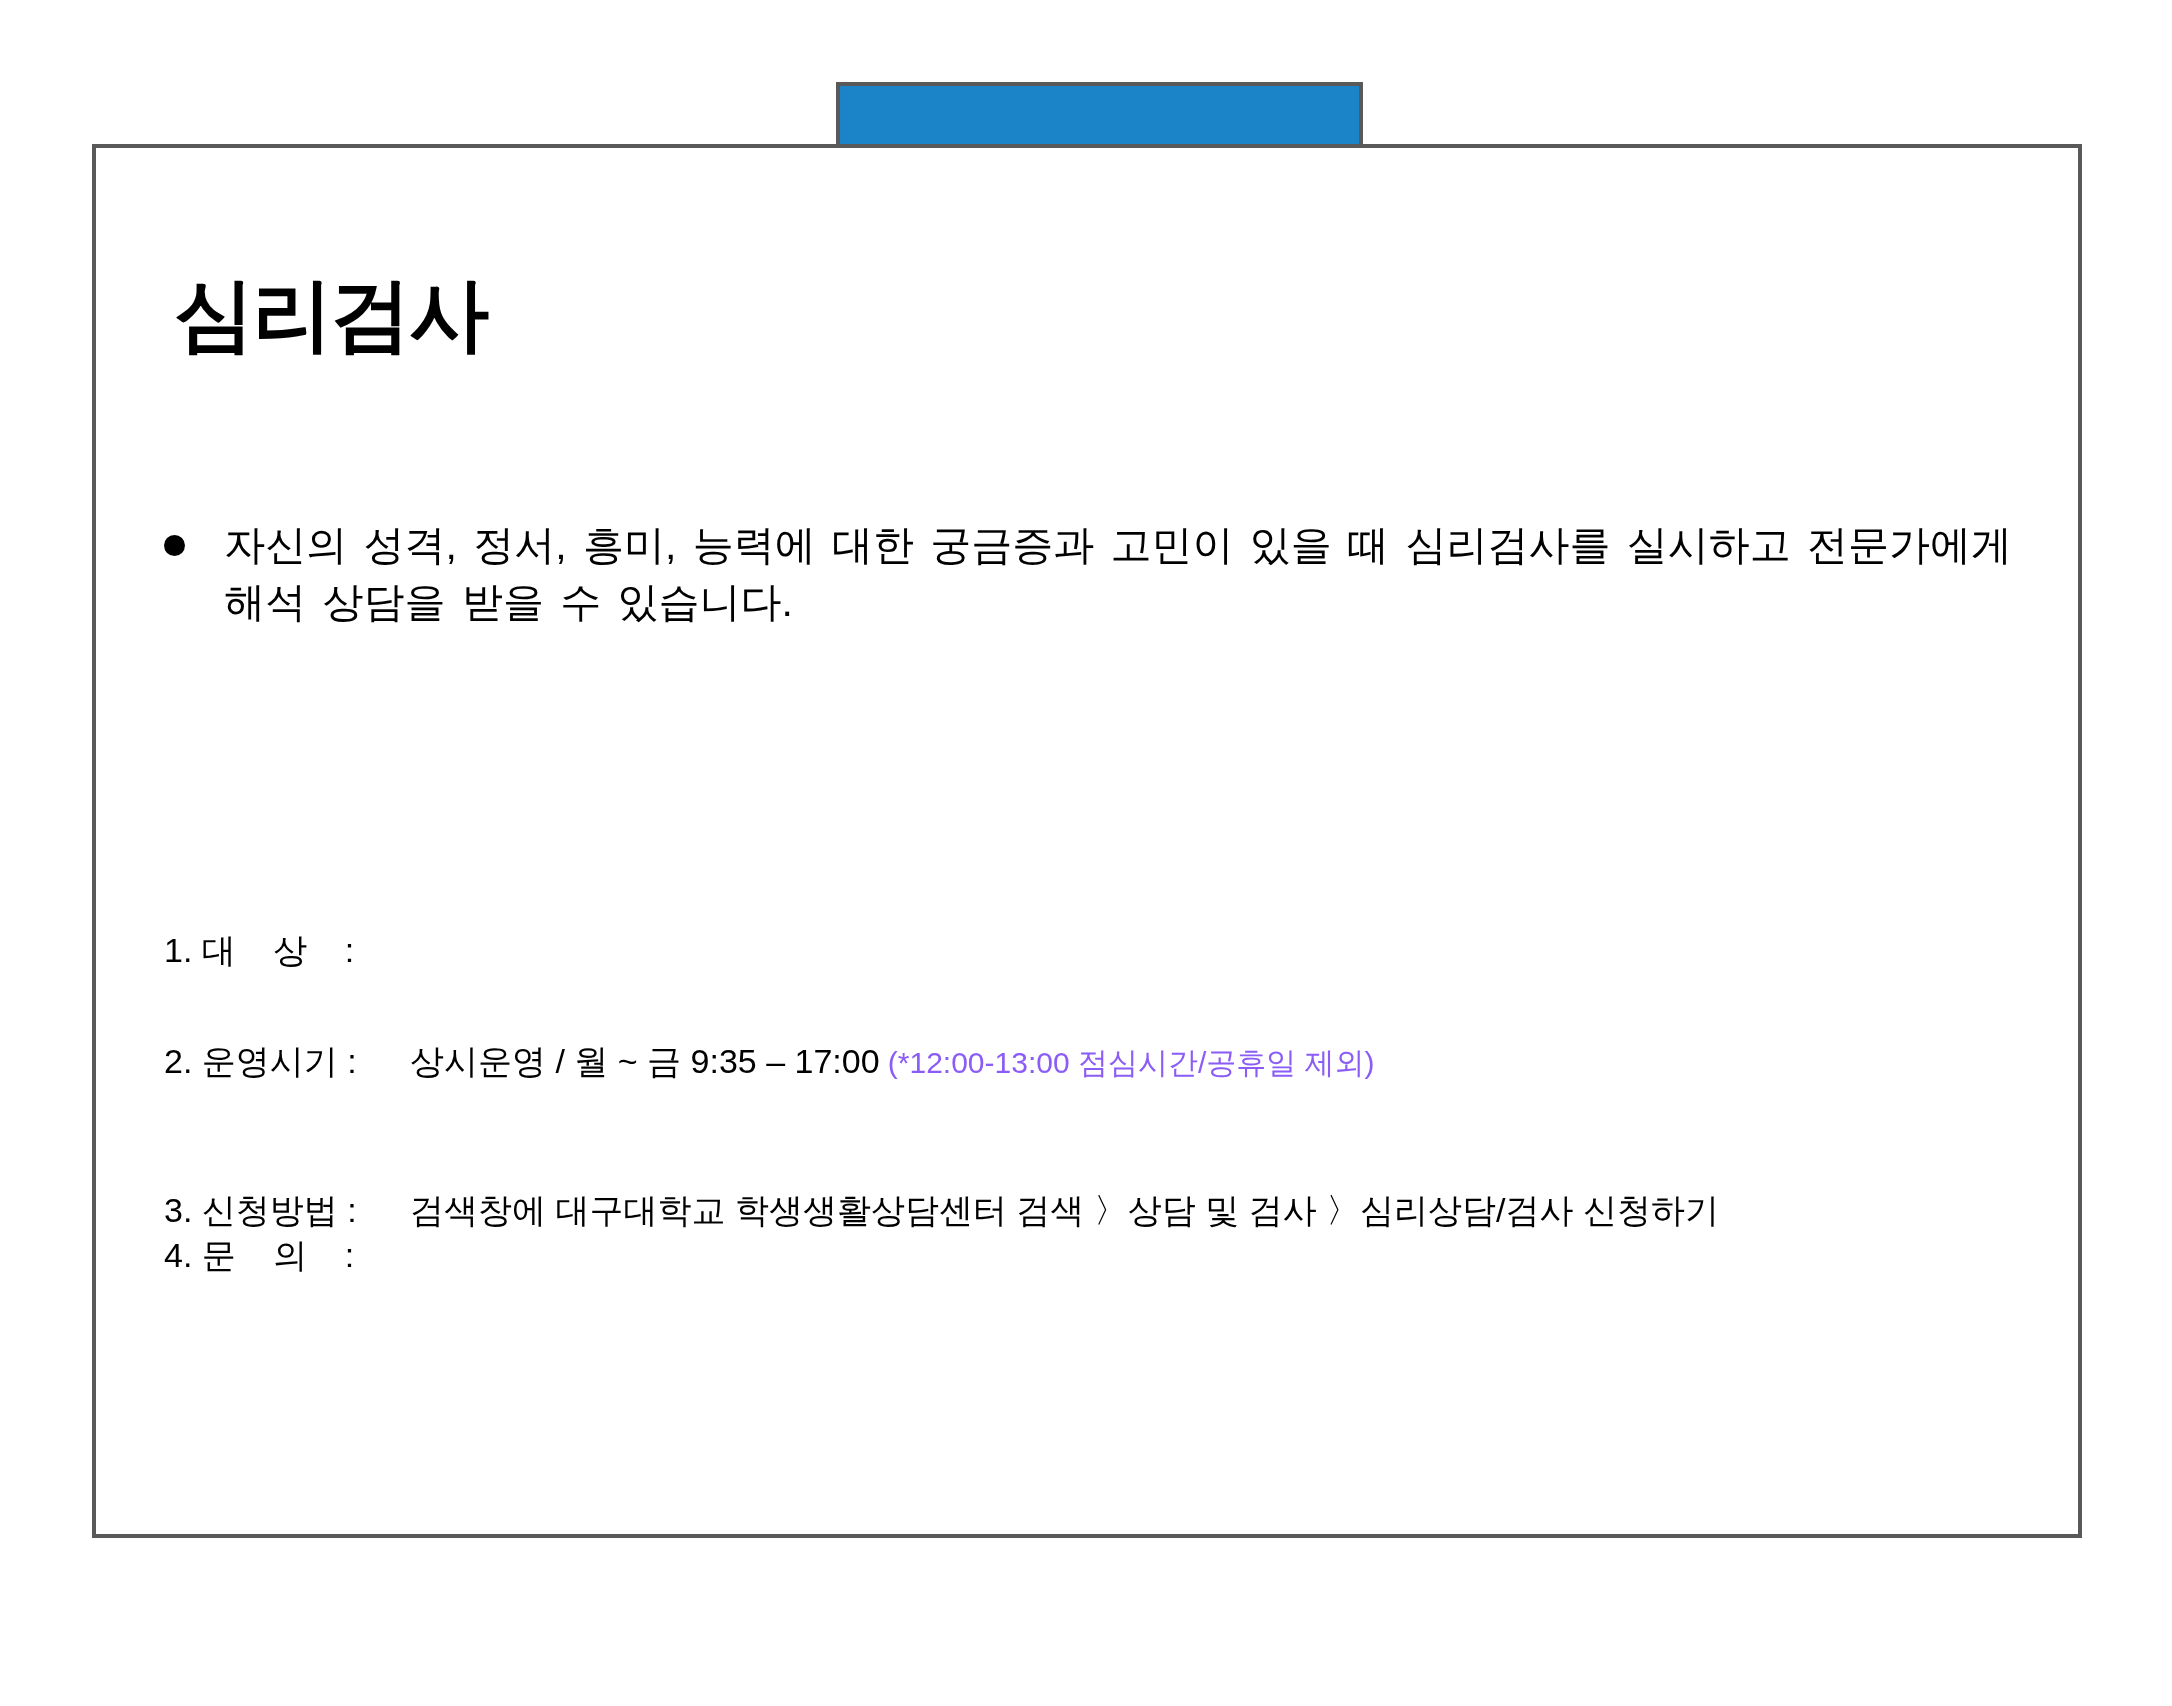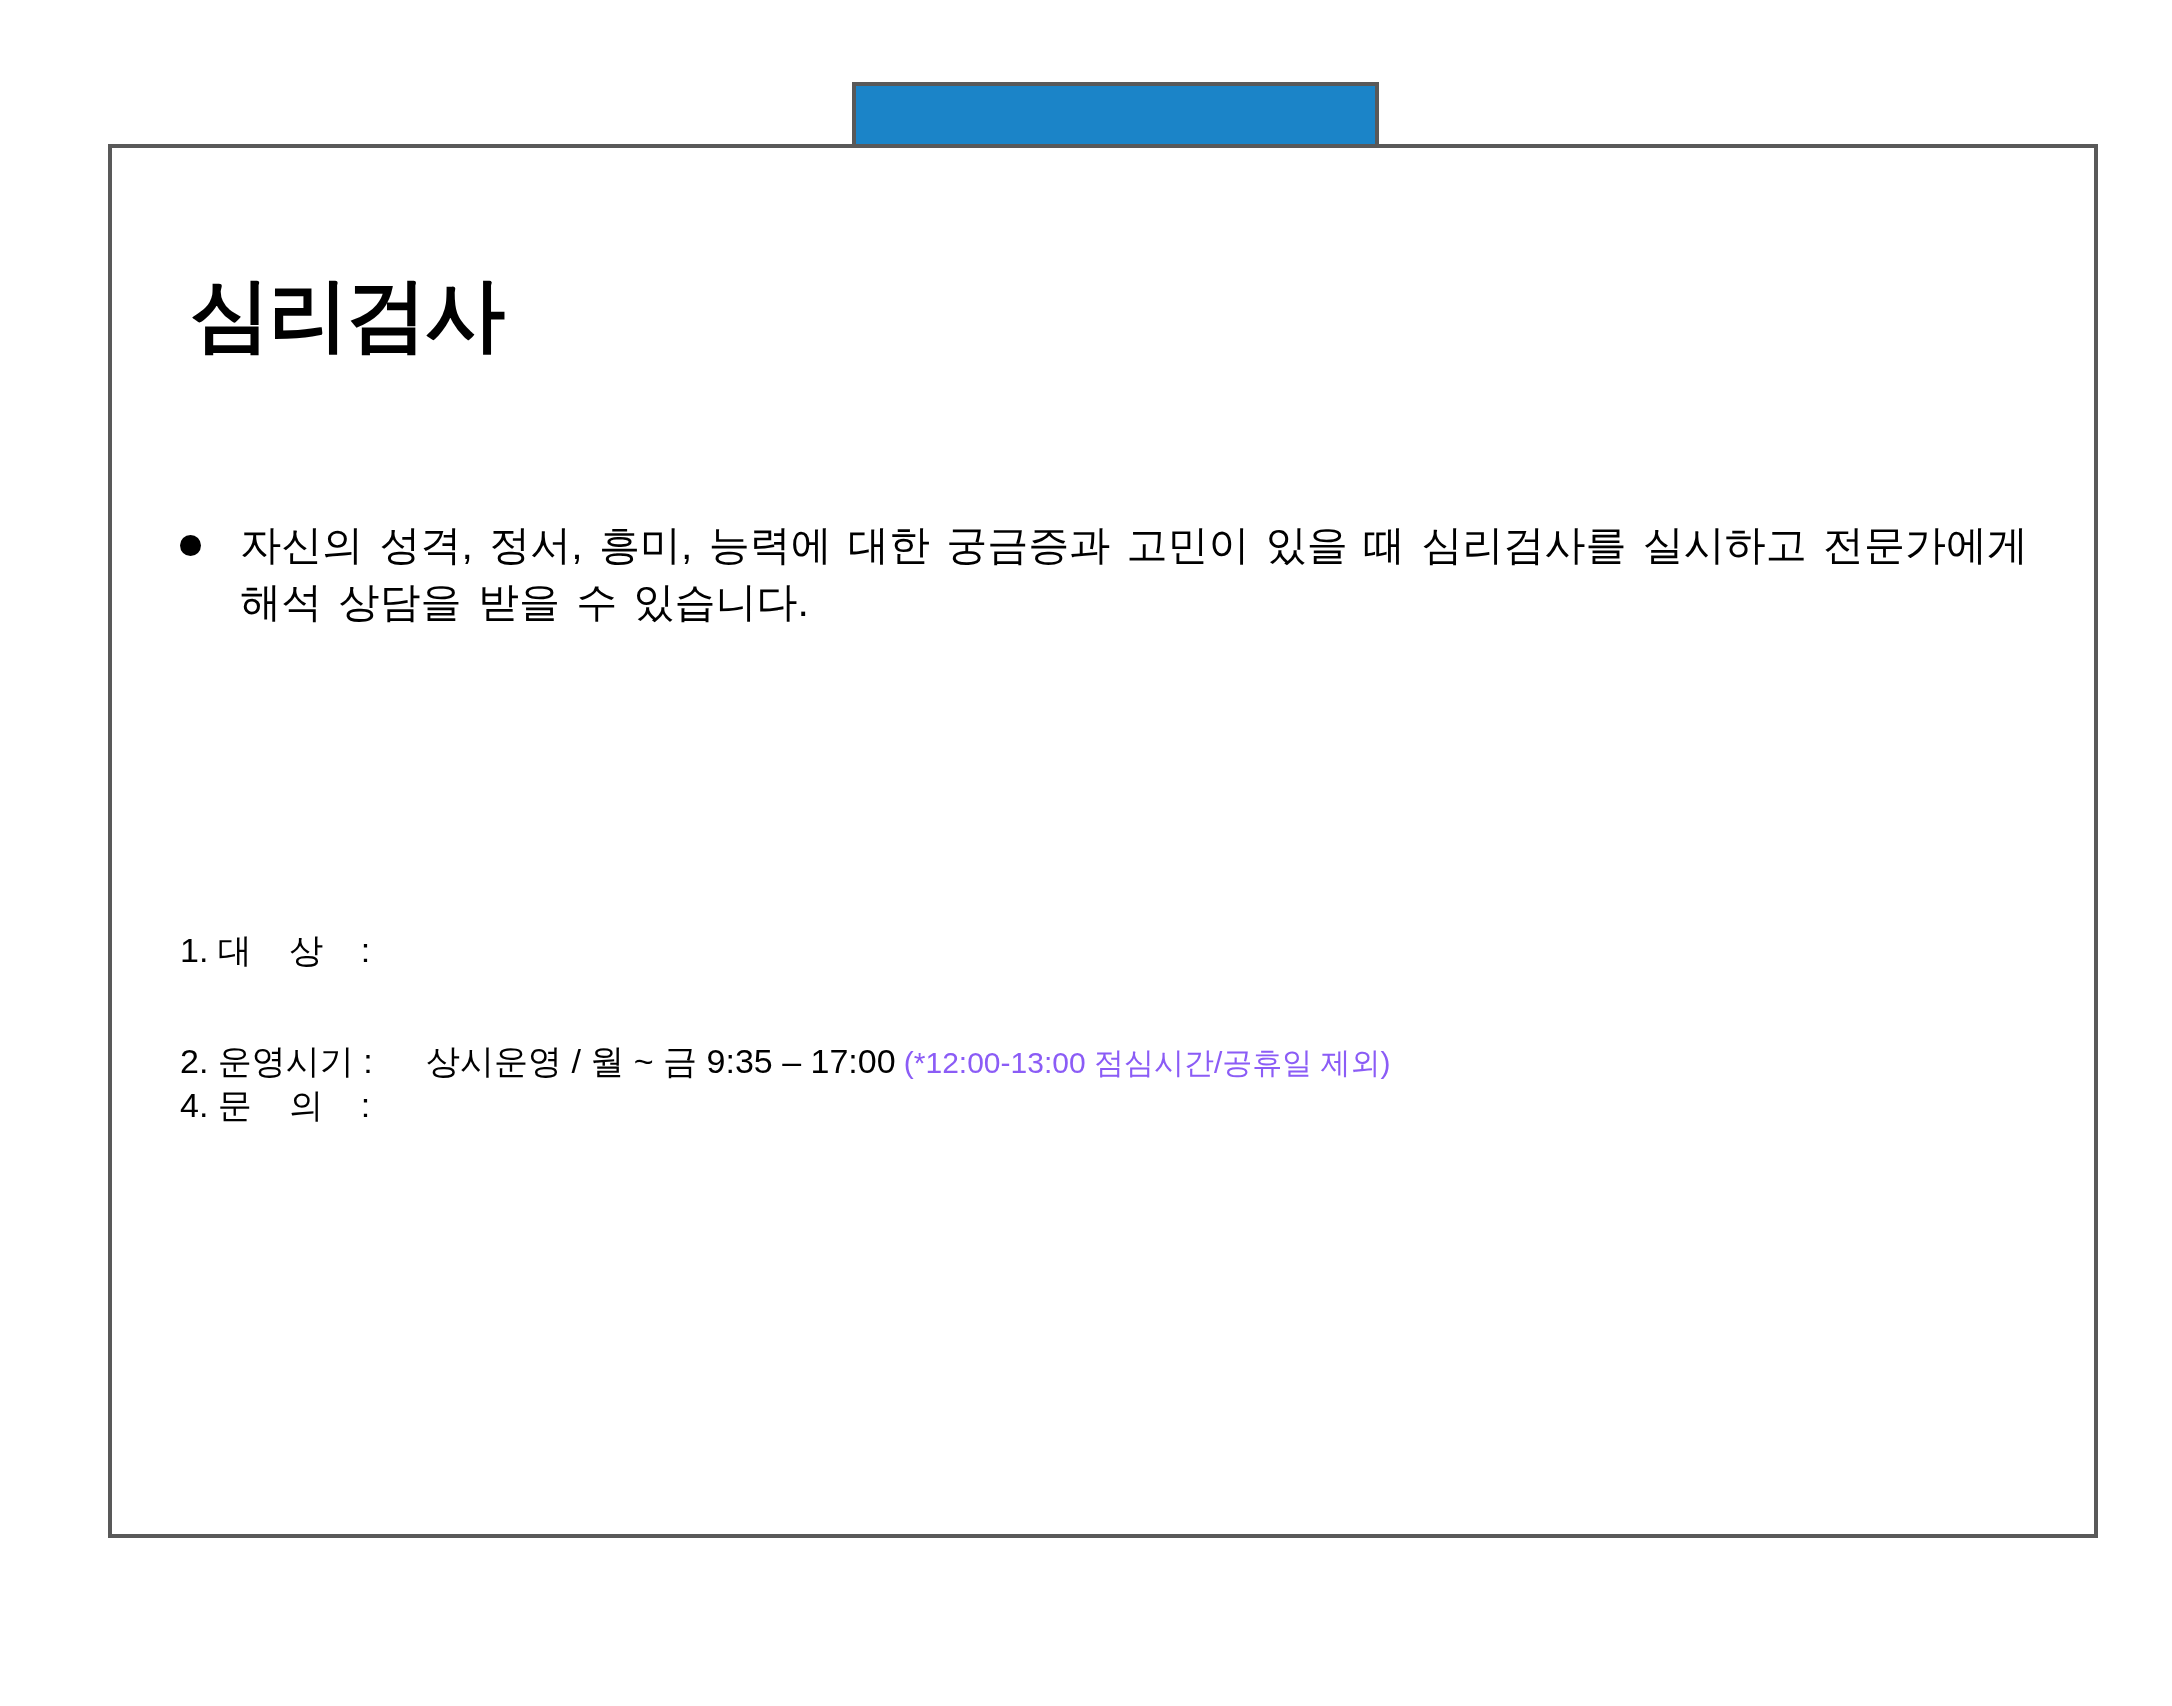--- a/index.html
+++ b/index.html
@@ -11,21 +11,21 @@
     width: 2172px;
     height: 1707px;
     font-family: "Liberation Sans", sans-serif;
     color: #000000;
     position: relative;
     overflow: hidden;
   }
 
   .slide {
     position: absolute;
-    left: 16px;
+    left: 0;
     top: 0;
     width: 1944px;
     height: 1707px;
   }
 
   
   .frame {
     position: absolute;
     left: 92px;
     top: 144px;
@@ -167,20 +167,28 @@
       <span class="item-label">
         <span>2.</span>
         <span>운영시기</span>
         <span>:</span>
       </span>
       <span class="item-value">
         <span>상시운영 / 월 ~ 금 9:35 – 17:00</span><span class="note-red">(*12:00-13:00 점심시간/공휴일 제외)</span>
       </span>
     </div>
 
+    <div class="item-row row-gap-3">
+      <span class="item-label">
+        <span>3.</span>
+        <span>신청방법</span>
+        <span>:</span>
+      </span>
+      <span class="item-value">검색창에 대구대학교 학생생활상담센터 검색 〉상담 및 검사 〉심리상담/검사 신청하기</span>
+    </div>
 
     <div class="item-row row-gap-4">
       <span class="item-label">
         <span>4.</span>
         <span>문</span>
         <span class="spaced">의</span>
         <span>:</span>
       </span>
     </div>
 

